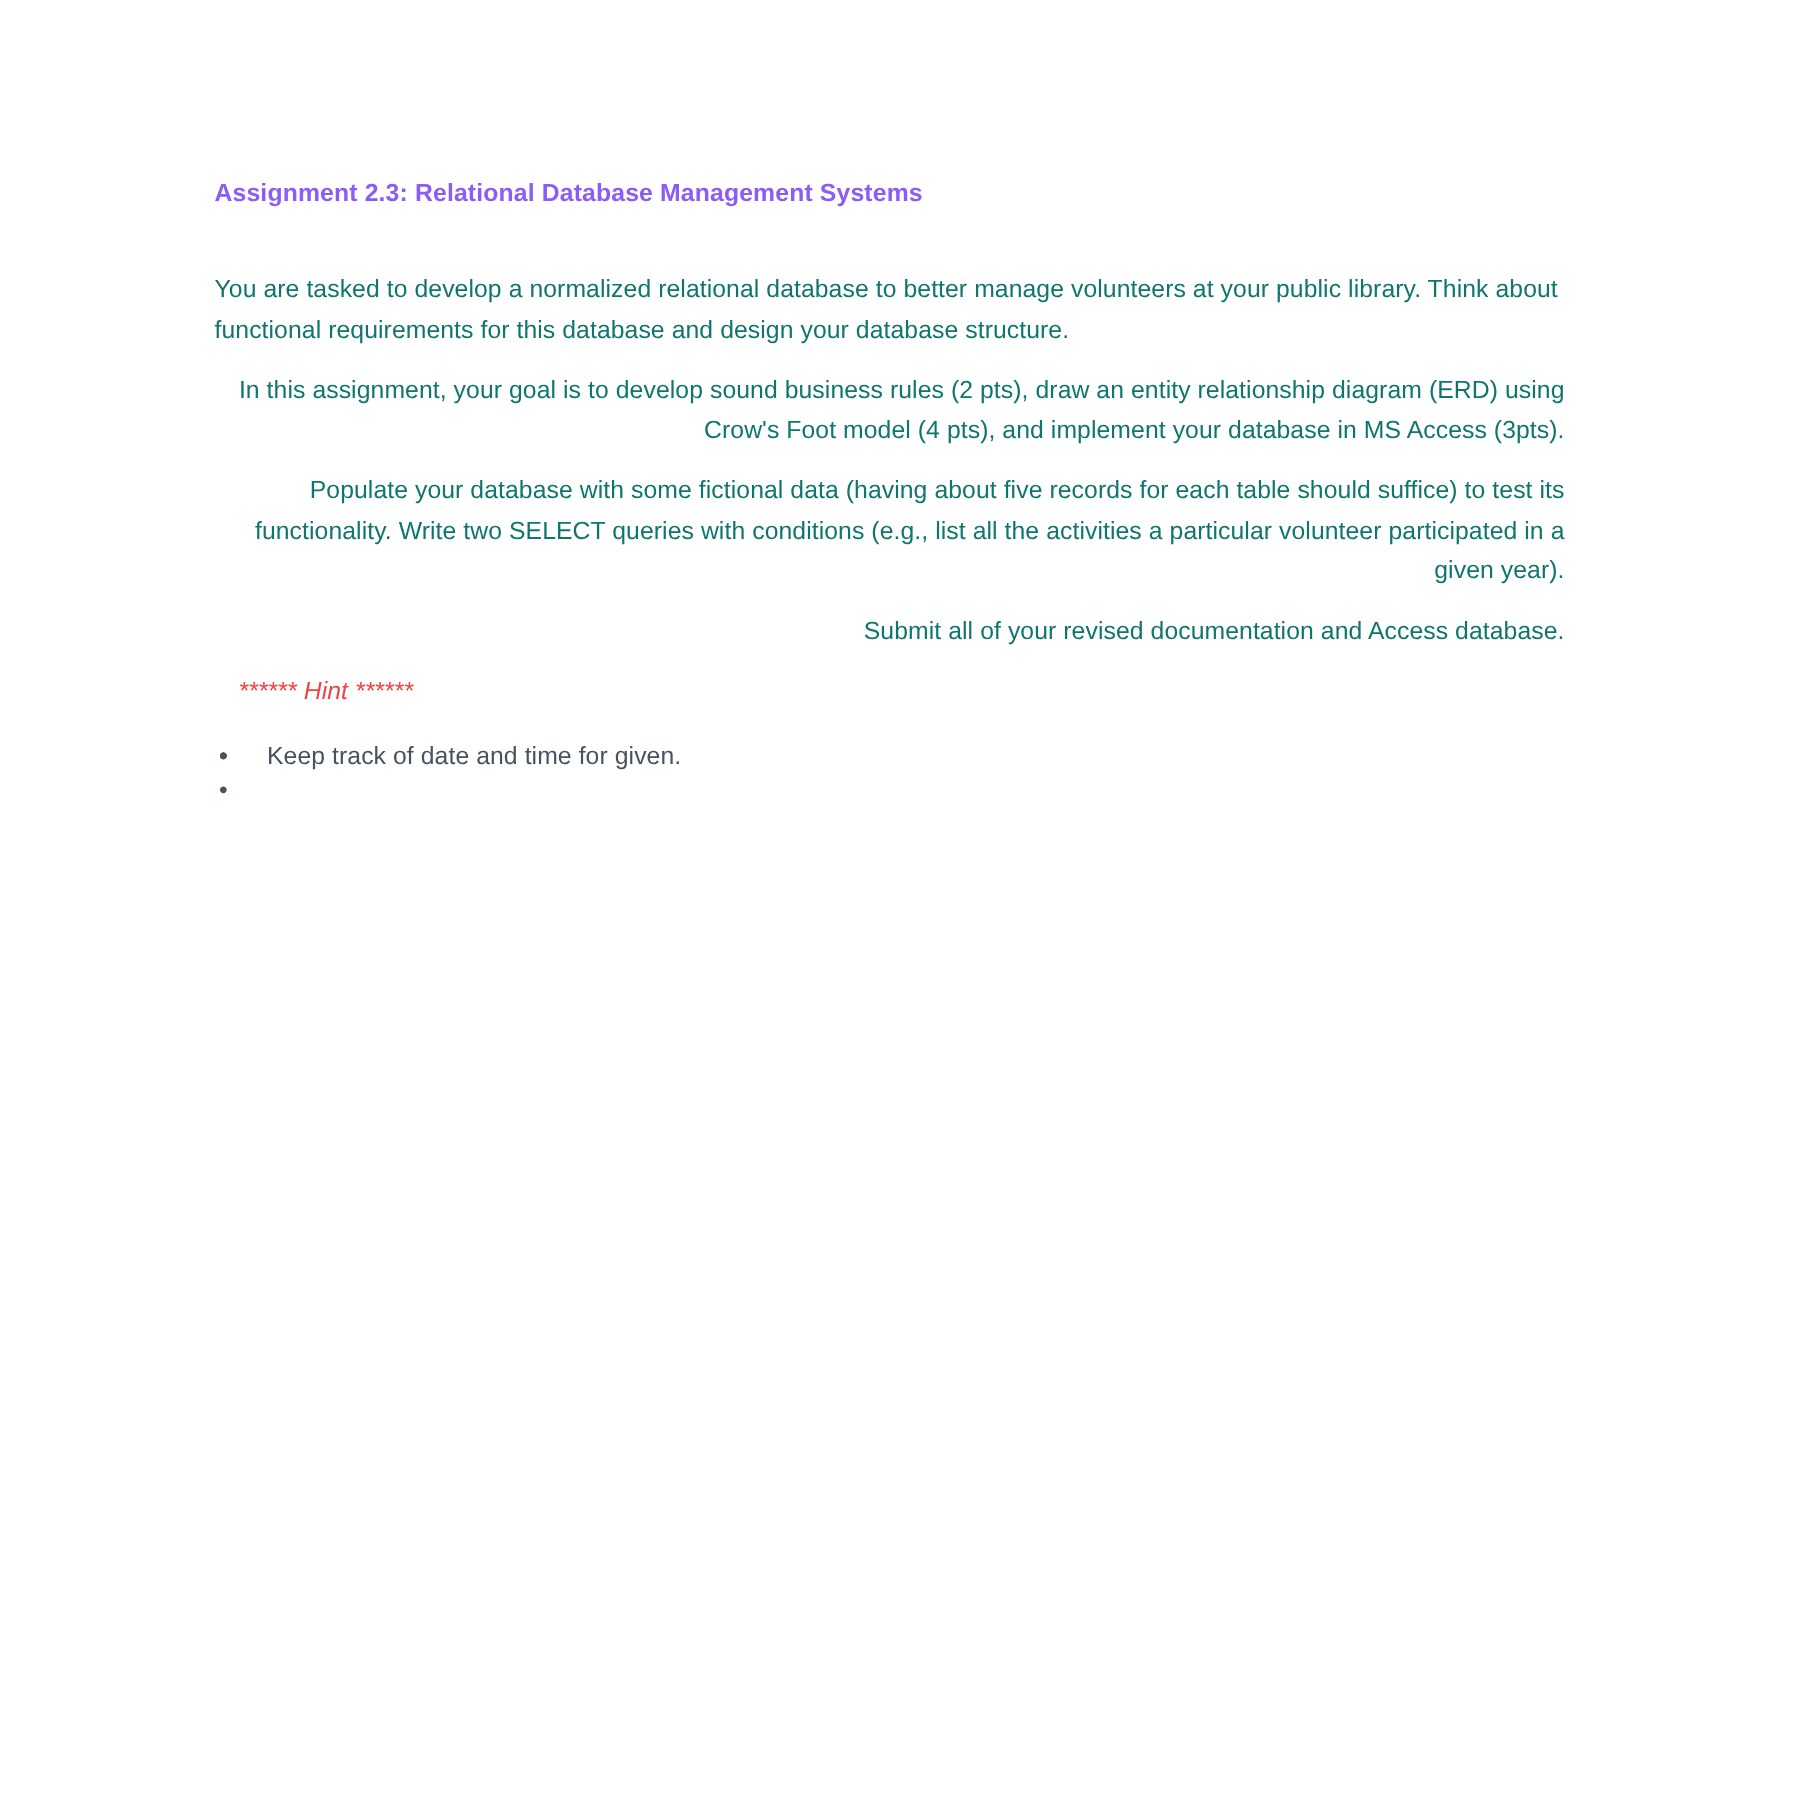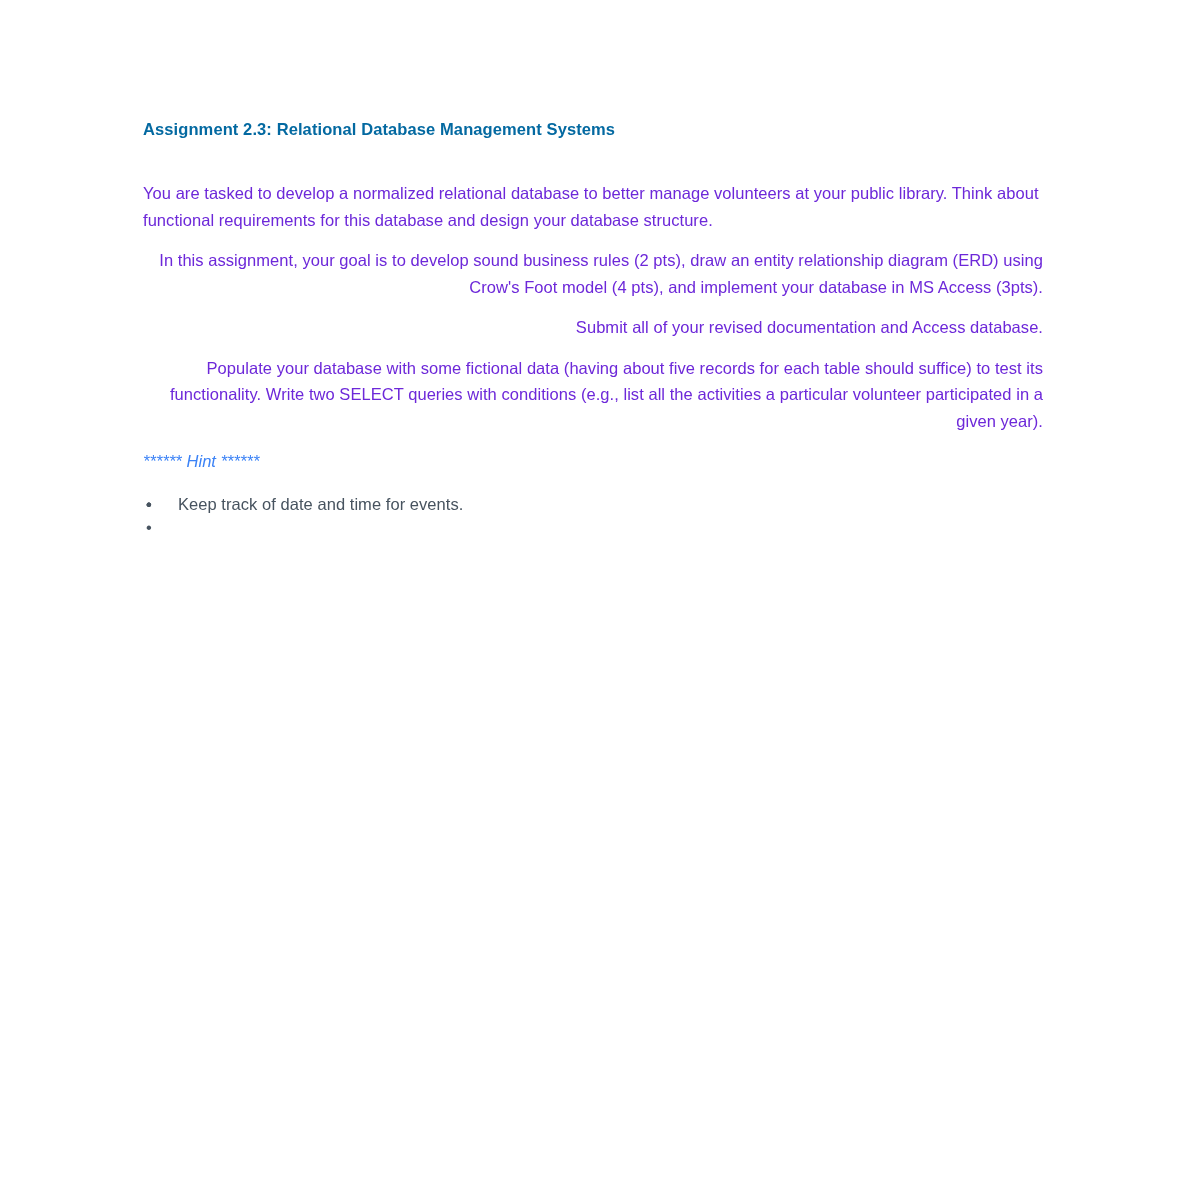--- a/index.html
+++ b/index.html
@@ -25,50 +25,50 @@
   .doc {
     position: absolute;
     left: 143px;
     top: 118px;
     width: 900px;
   }
 
   .doc-title {
     font-size: 16.5px;
     font-weight: bold;
-    color: #0369a1;
+    color: #8b5cf6;
     letter-spacing: 0.1px;
     line-height: 22px;
     margin: 0 0 0 0;
   }
 
   .para {
     font-size: 16.5px;
     font-weight: normal;
-    color: #6d28d9;
+    color: #0f766e;
     line-height: 26.5px;
     margin: 0;
     letter-spacing: 0.05px;
   }
 
   .spacer-title {
     height: 40px;
   }
 
   .para + .para {
     margin-top: 14px;
     text-align: right;
   }
 
   .hint-line {
     font-size: 16.5px;
     font-style: italic;
-    color: #3b82f6;
+    color: #ef4444;
     line-height: 26.5px;
-    margin: 14px 0 0 0;
+    margin: 14px 0 0 16px;
     letter-spacing: 0.05px;
   }
 
   .bullet-list {
     list-style: none;
     margin: 18px 0 0 0;
     padding: 0;
   }
 
   .bullet-item {
@@ -101,36 +101,36 @@
   <div class="doc">
 
     <h1 class="doc-title">Assignment 2.3: Relational Database Management Systems</h1>
 
     <div class="spacer-title"></div>
 
     <p class="para">You are tasked to develop a normalized relational database to better manage volunteers at your public library. Think about functional requirements for this database and design your database structure.</p>
 
     <p class="para">In this assignment, your goal is to develop sound business rules (2 pts), draw an entity relationship diagram (ERD) using Crow's Foot model (4 pts), and implement your database in MS Access (3pts).</p>
 
+    <p class="para">Populate your database with some fictional data (having about five records for each table should suffice) to test its functionality. Write two SELECT queries with conditions (e.g., list all the activities a particular volunteer participated in a given year).</p>
+
     <p class="para">Submit all of your revised documentation and Access database.</p>
-
-    <p class="para">Populate your database with some fictional data (having about five records for each table should suffice) to test its functionality. Write two SELECT queries with conditions (e.g., list all the activities a particular volunteer participated in a given year).</p>
 
     <p class="hint-line">****** Hint ******</p>
 
     <ul class="bullet-list">
       <li class="bullet-item">
         <span class="bullet-marker">•</span>
       </li>
       <li class="bullet-item">
         <span class="bullet-marker">•</span>
       </li>
       <li class="bullet-item">
         <span class="bullet-marker">•</span>
-        <span>Keep track of date and time for events.</span>
+        <span>Keep track of date and time for given.</span>
       </li>
       <li class="bullet-item">
         <span class="bullet-marker">•</span>
       </li>
     </ul>
 
   </div>
 </div>
 
 </body></html>

